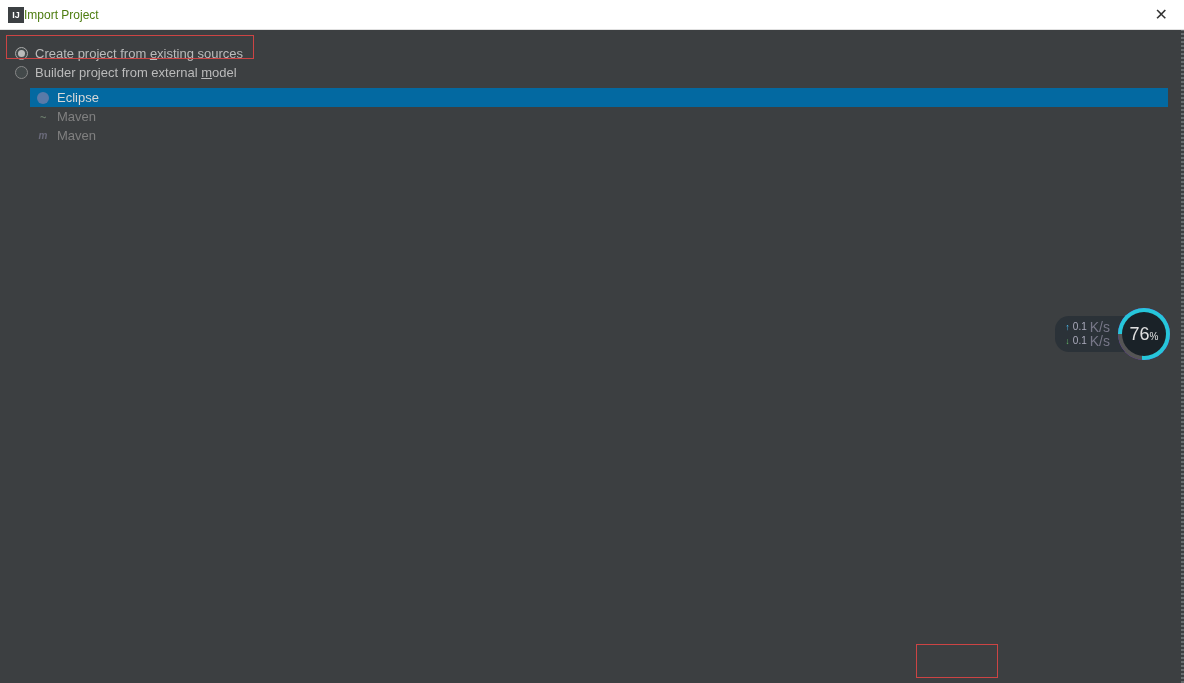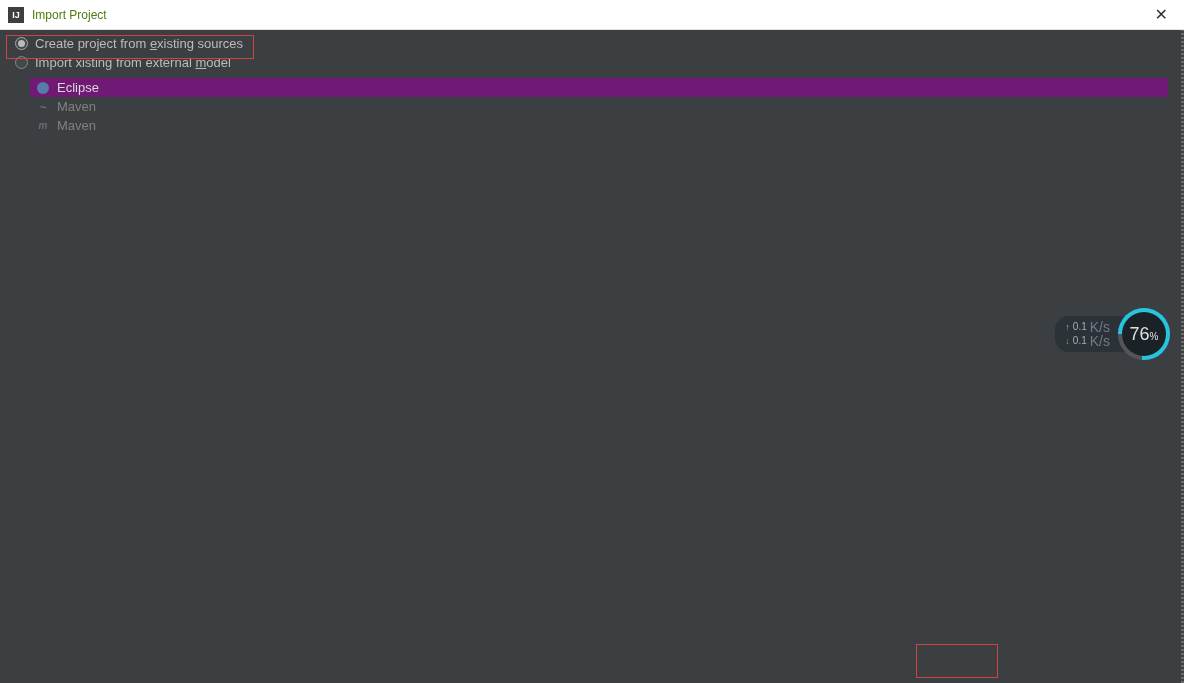--- a/index.html
+++ b/index.html
@@ -19,21 +19,20 @@
       background: #ffffff;
       display: flex;
       align-items: center;
       padding: 0 8px;
       border-bottom: 1px solid #e0e0e0;
     }
     .titlebar-icon {
       width: 16px;
       height: 16px;
       background: #3c4043;
-      margin-right: 8px;
       display: flex;
       align-items: center;
       justify-content: center;
       color: #fff;
       font-size: 9px;
       font-weight: bold;
     }
     .titlebar-title {
       font-size: 12px;
       color: #4d7c0f;
@@ -42,21 +41,21 @@
     .titlebar-close {
       font-size: 16px;
       padding: 0 8px;
       cursor: pointer;
       color: #333;
     }
     .dialog-body {
       background: #3c3f41;
       height: 653px;
       position: relative;
-      padding-top: 4px;
+      padding-top: 14px;
     }
     .radio-group {
       padding: 0 15px;
     }
     .radio-option {
       display: flex;
       align-items: center;
       padding: 2px 0;
       cursor: pointer;
       color: #bbbbbb;
@@ -103,21 +102,21 @@
     .model-item {
       display: flex;
       align-items: center;
       padding: 2px 6px;
       cursor: pointer;
       color: #808080;
       font-size: 13px;
       gap: 7px;
     }
     .model-item.selected {
-      background: #701a75;
+      background: #0369a1;
       color: #d8d8d8;
     }
     .model-icon {
       width: 14px;
       height: 14px;
       display: inline-flex;
       align-items: center;
       justify-content: center;
       font-size: 11px;
     }
@@ -261,21 +260,21 @@
 
 <div class="dialog-body">
 
   <div class="radio-group">
     <div class="radio-option">
       <span class="radio-circle selected"></span>
       <span class="radio-label"><span>Create project from </span><span class="mnemonic">e</span><span>xisting sources</span></span>
     </div>
     <div class="radio-option">
       <span class="radio-circle"></span>
-      <span class="radio-label"><span>Import xisting from external </span><span class="mnemonic">m</span><span>odel</span></span>
+      <span class="radio-label"><span>Builder project from external </span><span class="mnemonic">m</span><span>odel</span></span>
     </div>
   </div>
 
   <div class="highlight-box highlight-1"></div>
 
   <div class="model-list">
     <div class="model-item selected">
       <span class="model-icon">
           <span class="icon-eclipse"></span>
         </span>

